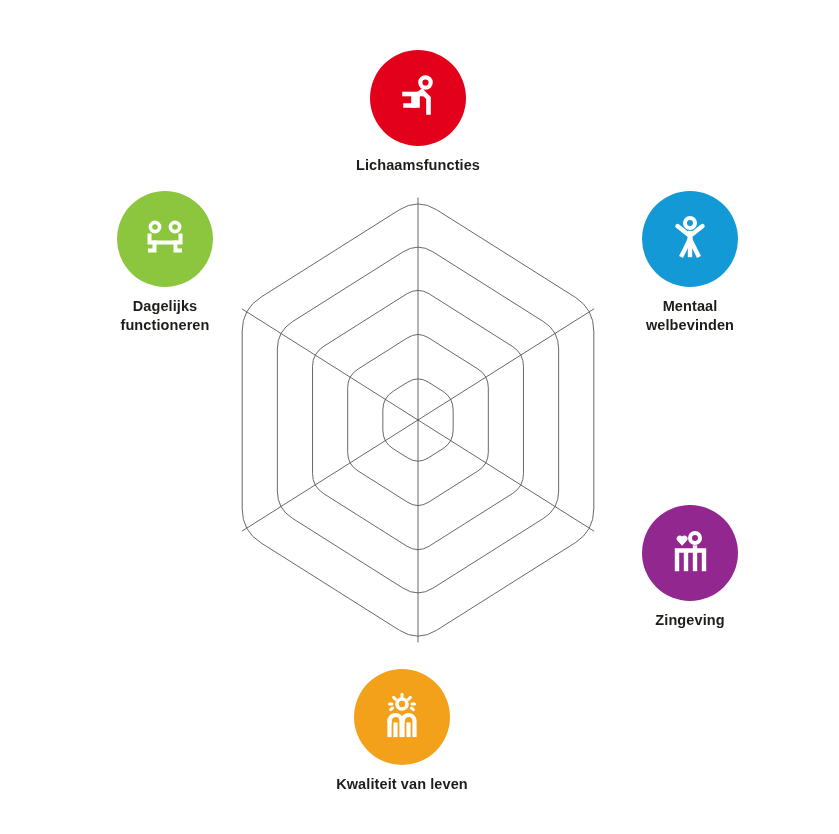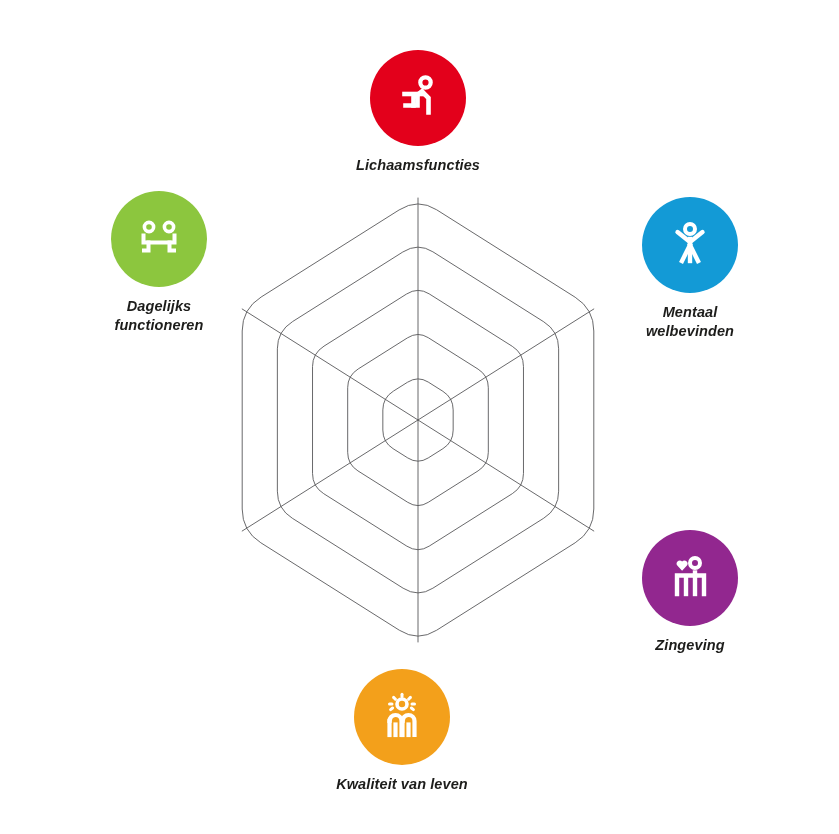--- a/index.html
+++ b/index.html
@@ -15,21 +15,20 @@
     font-family: "Liberation Sans", sans-serif;
     -webkit-font-smoothing: antialiased;
   }
 
   #stage {
     position: absolute;
     left: 0;
     top: 0;
     width: 839px;
     height: 834px;
-    font-style: italic;
   }
 
   
   #radar-web {
     position: absolute;
     left: 0;
     top: 0;
     width: 839px;
     height: 834px;
   }
@@ -60,25 +59,25 @@
     font-size: 14.5px;
     font-weight: bold;
     line-height: 1.32;
     color: #1d1d1b;
     letter-spacing: 0.1px;
     white-space: pre-line;
   }
 
   
   #node-lichaamsfuncties   { left: 418px; top: 50px; }
-  #node-mentaal            { left: 690px; top: 197px; }
-  #node-zingeving          { left: 690px; top: 530px; }
+  #node-mentaal            { left: 690px; top: 191px; }
+  #node-zingeving          { left: 690px; top: 505px; }
   #node-kwaliteit          { left: 402px; top: 669px; }
   #node-meedoen            { left: 150px; top: 505px; }
-  #node-dagelijks          { left: 159px; top: 191px; }
+  #node-dagelijks          { left: 165px; top: 191px; }
 </style>
 </head>
 <body>
 
 <div id="stage">
 
   <svg id="radar-web" viewBox="0 0 839 834">
     <g id="grid-rings" fill="none" stroke="#58585a" stroke-width="0.9" stroke-linejoin="round" stroke-linecap="round">
         <path d="M 407.77 382.06 Q 418.00 375.60 428.23 382.06 L 442.93 391.34 Q 453.16 397.80 453.16 409.90 L 453.16 430.10 Q 453.16 442.20 442.93 448.66 L 428.23 457.94 Q 418.00 464.40 407.77 457.94 L 393.07 448.66 Q 382.84 442.20 382.84 430.10 L 382.84 409.90 Q 382.84 397.80 393.07 391.34 Z" fill="none" stroke="#58585a" stroke-width="0.9"></path>
         <path d="M 407.77 337.66 Q 418.00 331.20 428.23 337.66 L 478.09 369.14 Q 488.32 375.60 488.32 387.70 L 488.32 452.30 Q 488.32 464.40 478.09 470.86 L 428.23 502.34 Q 418.00 508.80 407.77 502.34 L 357.91 470.86 Q 347.68 464.40 347.68 452.30 L 347.68 387.70 Q 347.68 375.60 357.91 369.14 Z" fill="none" stroke="#58585a" stroke-width="0.9"></path>

